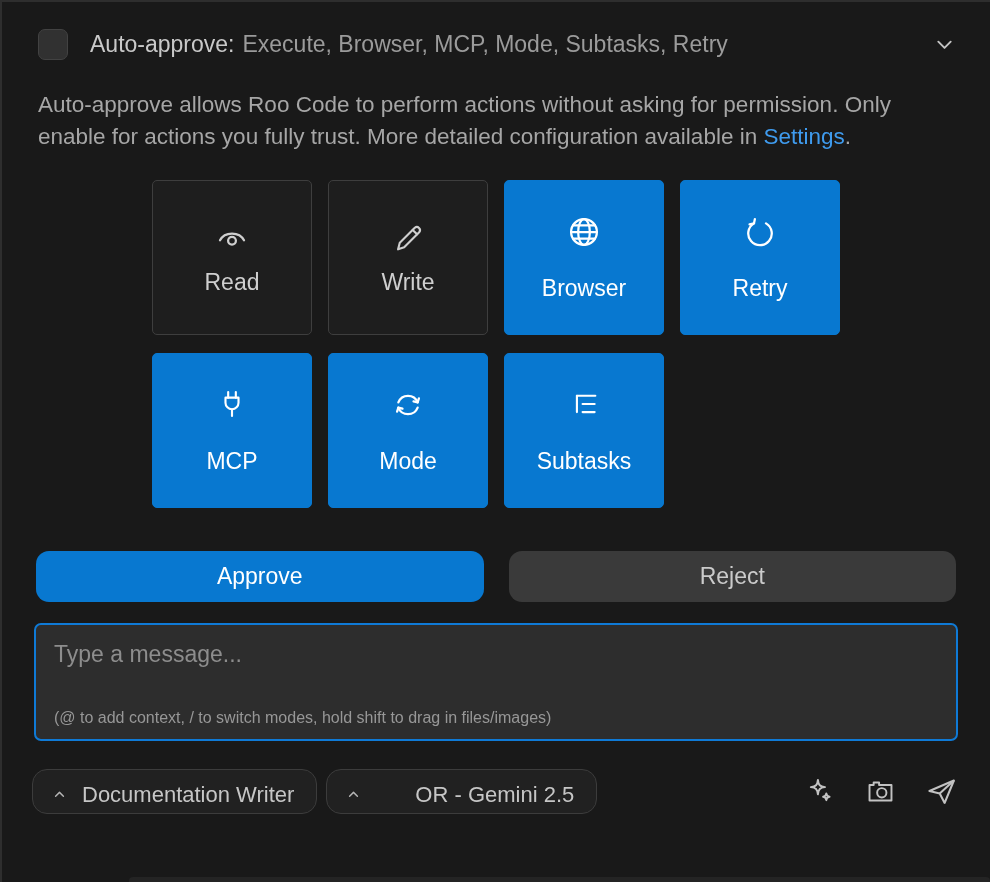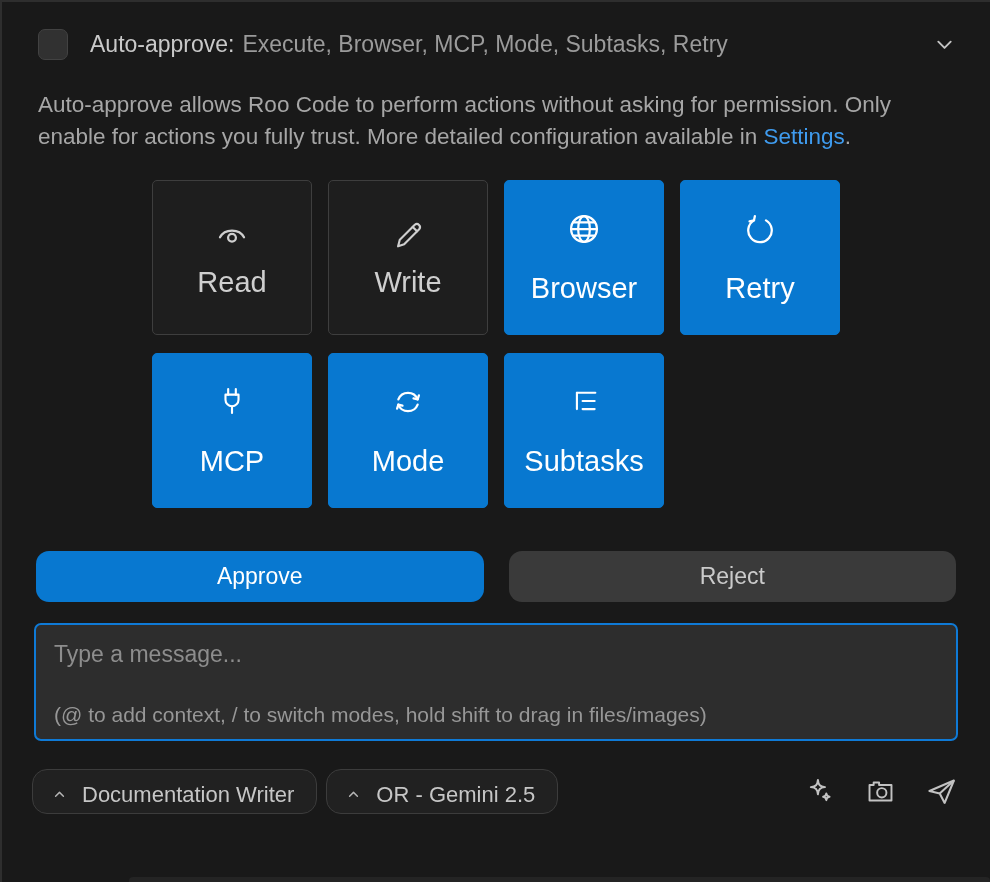--- a/index.html
+++ b/index.html
@@ -81,21 +81,21 @@
     border: 1px solid #3e3e3e;
     color: #cfcfcf;
   }
   .tile.on {
     background: #0878d0;
     border: 1px solid #0878d0;
     color: #ffffff;
     gap: 12px;
   }
   .tile .ticon { height: 36px; display: flex; align-items: center; justify-content: center; }
-  .tile .tlabel { margin-top: 13px; font-size: 29px; font-weight: 500; }
+  .tile .tlabel { margin-top: 13px; font-size: 23px; font-weight: 500; }
 
   
   .actions {
     display: flex; gap: 25px;
     margin: 43px 34px 0 34px;
   }
   .btn {
     flex: 1 1 0;
     height: 51px;
     border: none;
@@ -117,21 +117,21 @@
     border: 2px solid #0f7ad6;
     border-radius: 7px;
     cursor: text;
   }
   .composer .placeholder {
     position: absolute; top: 16px; left: 18px;
     font-size: 23px; color: #8d8d8d;
   }
   .composer .hint {
     position: absolute; bottom: 12px; left: 18px; right: 18px;
-    font-size: 21px; color: #979797;
+    font-size: 16px; color: #979797;
     white-space: nowrap; overflow: hidden;
   }
 
   
   .footer {
     display: flex; align-items: center;
     margin: 28px 32px 0 30px;
     height: 45px;
   }
   .pill {
@@ -140,21 +140,21 @@
     padding: 6px 22px 0 18px;
     background: #212121;
     border: 1px solid #3c3c3c;
     border-radius: 15px;
     color: #c6c6c6;
     font-size: 22px;
     white-space: nowrap;
     cursor: pointer;
     text-align: center;
   }
-  .pill + .pill { margin-left: 9px; }
+  .pill + .pill { margin-left: 9px; gap: 39px; }
   .pill .caret { display: flex; align-items: center; margin-right: 14px; color: #b5b5b5; }
 
   .footer-icons {
     margin-left: auto;
     display: flex; align-items: center; gap: 29px;
     color: #c2c2c2;
   }
   .icon-btn { display: flex; align-items: center; justify-content: center; cursor: pointer; }
 
   

